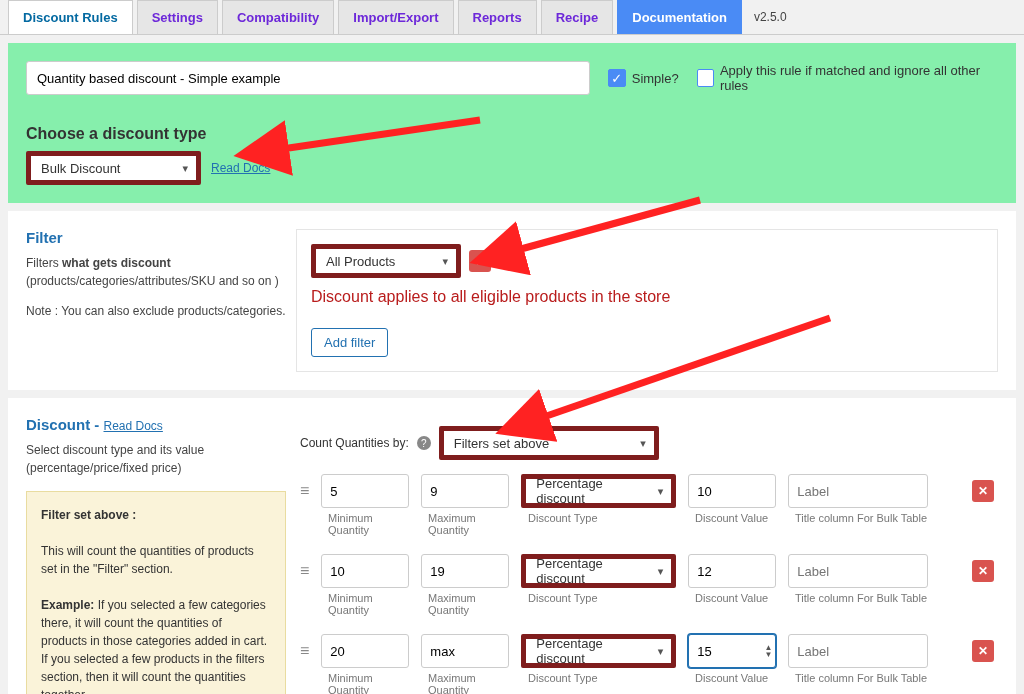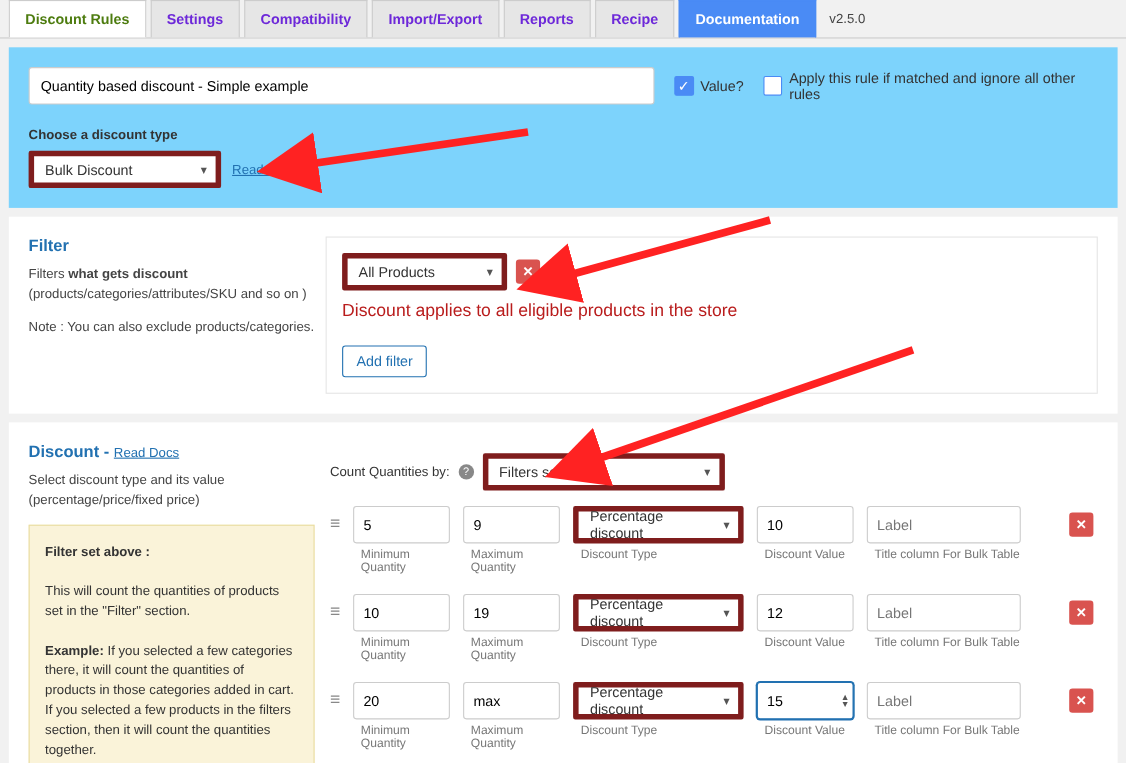--- a/index.html
+++ b/index.html
@@ -17,37 +17,37 @@
   .tab {
     padding: 9px 14px;
     background: #e6e6e6;
     border: 1px solid #ccc;
     border-bottom: none;
     color: #6d28d9;
     font-size: 13px;
     font-weight: 600;
     cursor: pointer;
   }
-  .tab.active { background: #fff; color: #4d7c0f; }
+  .tab.active { background: #fff; color: #0369a1; }
   .tab.doc { background: #4a8bf5; color: #fff; border-color: #4a8bf5; }
   .version { margin-left: 8px; font-size: 12px; color: #444; }
 
   
-  .panel { background: #7dd3fc; margin: 8px; padding: 18px; }
+  .panel { background: #86efac; margin: 8px; padding: 18px; }
   .top-row { display: flex; align-items: center; gap: 18px; }
   .rule-name {
     width: 590px; height: 34px; padding: 0 10px;
     border: 1px solid #ccc; border-radius: 3px; font-size: 13px;
   }
   .chk-wrap { display: flex; align-items: center; gap: 6px; font-size: 13px; }
   .chk { width: 18px; height: 18px; display:inline-flex; align-items:center; justify-content:center; border:1px solid #4a8bf5; border-radius:2px; }
   .chk.checked { background:#4a8bf5; color:#fff; }
   .chk.empty { border-color:#4a8bf5; background:#fff; }
 
-  .choose-label { margin-top: 20px; font-weight: 700; font-size:12px; }
+  .choose-label { margin-top: 30px; font-weight: 700; font-size:16px; }
   .type-row { display:flex; align-items:center; gap:10px; margin-top:8px;}
   .select {
     height: 34px; padding: 0 28px 0 10px; border:5px solid #7f1d1d; border-radius:2px;
     background:#fff; font-size:13px; position:relative; display:inline-flex; align-items:center;
   }
   .select .caret { position:absolute; right:8px; font-size:11px; color:#555; }
   .read-docs { color:#2271b1; font-size:12px; text-decoration:underline; }
 
   
   .split { display:flex; gap:0; margin:8px; background:#fff; padding:18px; }
@@ -103,21 +103,21 @@
     <div class="tab">Recipe</div>
     <div class="tab doc">Documentation</div>
     <span class="version">v2.5.0</span>
   </div>
 
   <div class="panel">
     <div class="top-row">
       <input class="rule-name" value="Quantity based discount - Simple example" style="">
       <label class="chk-wrap">
         <span class="chk checked">✓</span>
-        <span>Value?</span>
+        <span>Simple?</span>
       </label>
       <label class="chk-wrap">
         <span class="chk empty"></span>
         <span>Apply this rule if matched and ignore all other rules</span>
       </label>
     </div>
     <div class="choose-label">Choose a discount type</div>
     <div class="type-row">
       <div class="select" style="width:175px;">
         <span>Bulk Discount</span>

